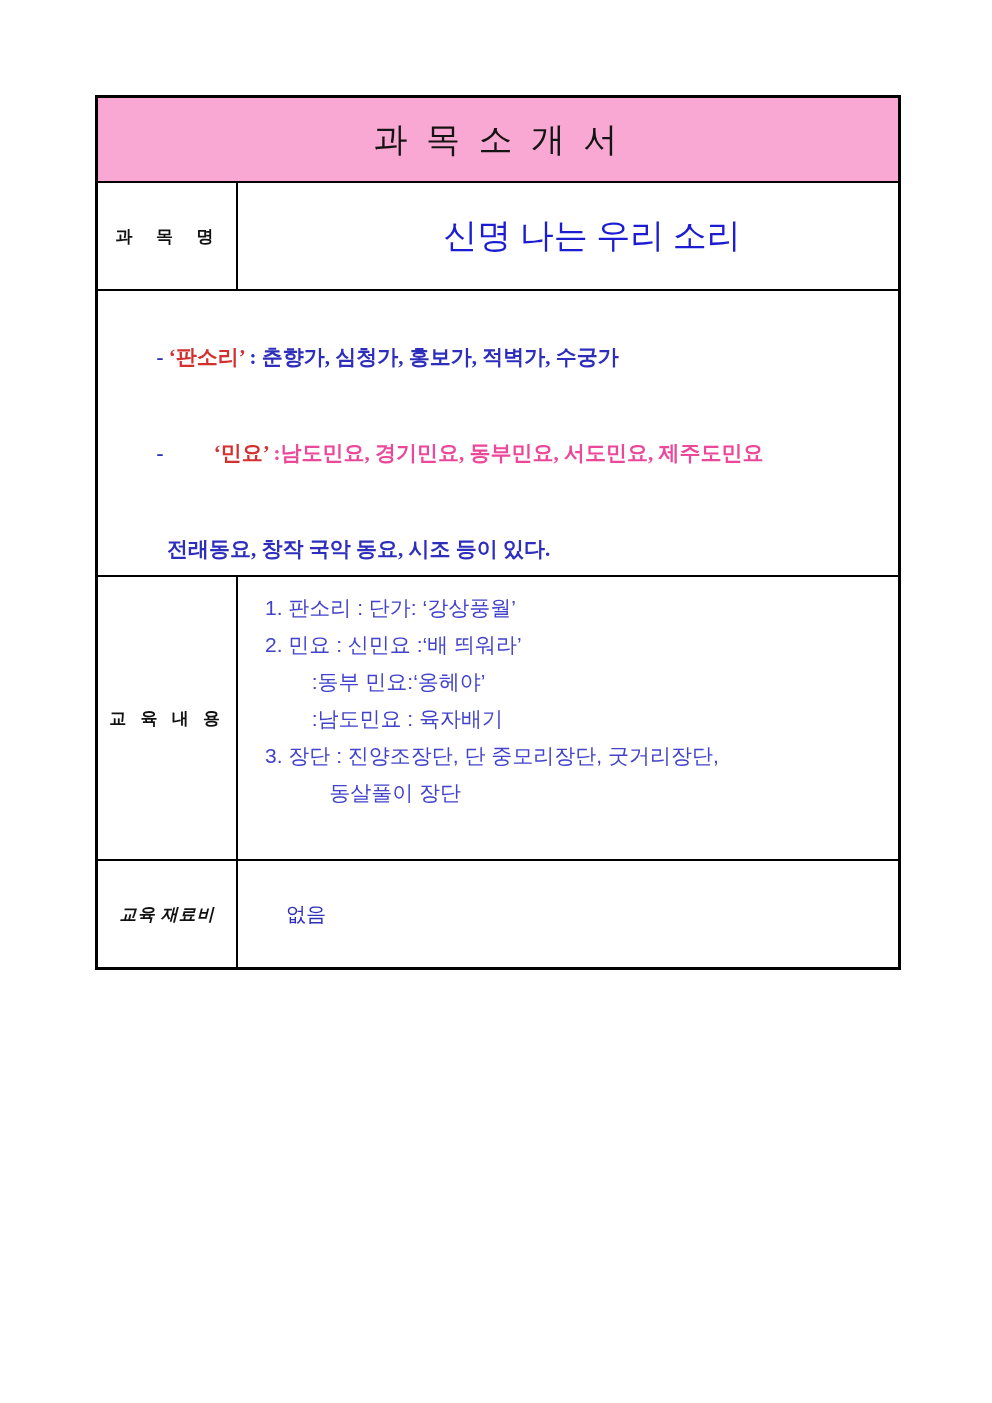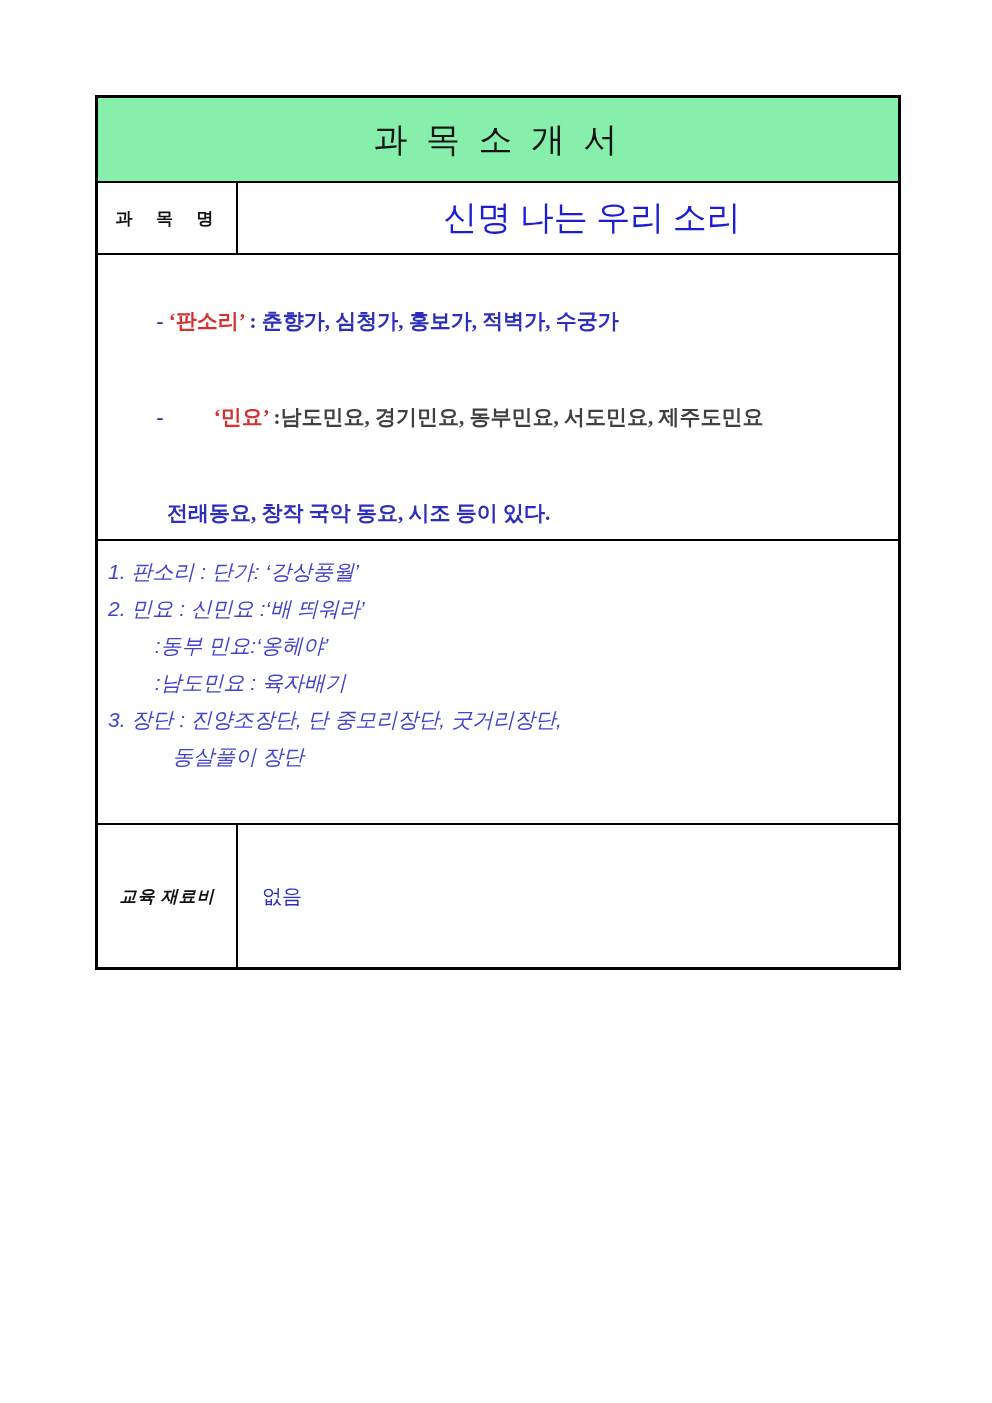--- a/index.html
+++ b/index.html
@@ -9,62 +9,61 @@
   }
   .doc-table {
     position:absolute; left:95px; top:95px; width:806px; height:875px;
     border:3px solid #000000; box-sizing:border-box;
     display:flex; flex-direction:column; background:#ffffff;
   }
   .t-row { display:flex; box-sizing:border-box; }
   .t-row + .t-row { border-top:2px solid #000000; }
 
   .header-row {
-    height:83px; background:#86efac;
+    height:83px; background:#f9a8d4;
     align-items:center; justify-content:center;
   }
   .doc-title {
     font-size:34px; color:#141414; letter-spacing:5px; white-space:pre;
   }
 
   .label-cell {
     width:140px; flex:0 0 140px; border-right:2px solid #000000;
     display:flex; align-items:center; justify-content:center;
     font-weight:bold; font-size:17px; color:#111111; box-sizing:border-box;
     text-align:center;
   }
   .ls-wide { letter-spacing:5px; white-space:pre; }
   .ls-narrow { letter-spacing:1px; white-space:pre;font-style:italic; }
   .content-cell { flex:1; box-sizing:border-box; overflow:hidden; }
 
-  .r-name { height:72px; }
+  .r-name { height:108px; }
   .r-name .content-cell {
     display:flex; align-items:center; justify-content:center;
   }
   .subject-name { font-size:34px; color:#1c1cd2; white-space:pre;margin-left:48px; }
 
   .r-intro { height:286px; }
   .r-intro .content-cell { padding:18px 6px 0 6px;font-weight:bold; }
   .intro-line {
     font-size:21px; line-height:32px; white-space:pre; color:#2e2ebc;
   }
   .intro-line span { white-space:pre; }
 
   .r-content { height:284px; }
   .r-content .content-cell {
-    padding:12px 6px 0 10px;
+    padding:12px 6px 0 27px;
     font-family:"Liberation Sans","DejaVu Sans",sans-serif;
-    font-style:italic;
   }
   .content-line {
     font-size:21px; line-height:37px; white-space:pre; color:#4242cc;
   }
 
   .r-cost { flex:1; }
-  .r-cost .content-cell { display:flex; align-items:center; padding-left:24px; }
+  .r-cost .content-cell { display:flex; align-items:center; padding-left:24px;margin-left:24px; }
   .cost-value { font-size:20px; color:#2e2ebc; }
 </style>
 </head>
 <body>
 
 <div class="page">
   <div class="doc-table">
 
     <div class="t-row header-row">
       <div class="doc-title">과 목 소 개 서</div>
@@ -76,30 +75,31 @@
         <div class="subject-name">신명 나는 우리 소리</div>
       </div>
     </div>
 
     <div class="t-row r-intro">
       <div class="content-cell">
         <div class="intro-line">
           <span style="color: rgb(46, 46, 188);">- </span><span style="color: rgb(212, 48, 48);">‘판소리’</span><span style="color: rgb(46, 46, 188);"> : 춘향가, 심청가, 홍보가, 적벽가, 수궁가</span>
         </div>
         <div class="intro-line">
-          <span style="color: rgb(46, 46, 188);">- </span><span style="color: rgb(212, 48, 48); margin-left: 45px;">‘민요’</span><span style="color: #404040; text-align: right;"> :남도민요, 경기민요, 동부민요, 서도민요, 제주도민요</span>
+          <span style="color: rgb(46, 46, 188);">- </span><span style="color: rgb(212, 48, 48); margin-left: 45px;">‘민요’</span><span style="color: #ec4899; text-align: right;"> :남도민요, 경기민요, 동부민요, 서도민요, 제주도민요</span>
         </div>
         <div class="intro-line">
           <span style="color: rgb(46, 46, 188);">  전래동요, 창작 국악 동요, 시조 등이 있다.</span>
         </div>
 
       </div>
     </div>
 
     <div class="t-row r-content">
+      <div class="label-cell ls-wide">교 육 내 용</div>
       <div class="content-cell">
         <div class="content-line">1. 판소리 : 단가: ‘강상풍월’</div>
         <div class="content-line">2. 민요 : 신민요 :‘배 띄워라’</div>
         <div class="content-line">        :동부 민요:‘옹헤야’</div>
         <div class="content-line">        :남도민요 : 육자배기</div>
         <div class="content-line">3. 장단 : 진양조장단, 단 중모리장단, 굿거리장단,</div>
         <div class="content-line">           동살풀이 장단</div>
       </div>
     </div>
 

